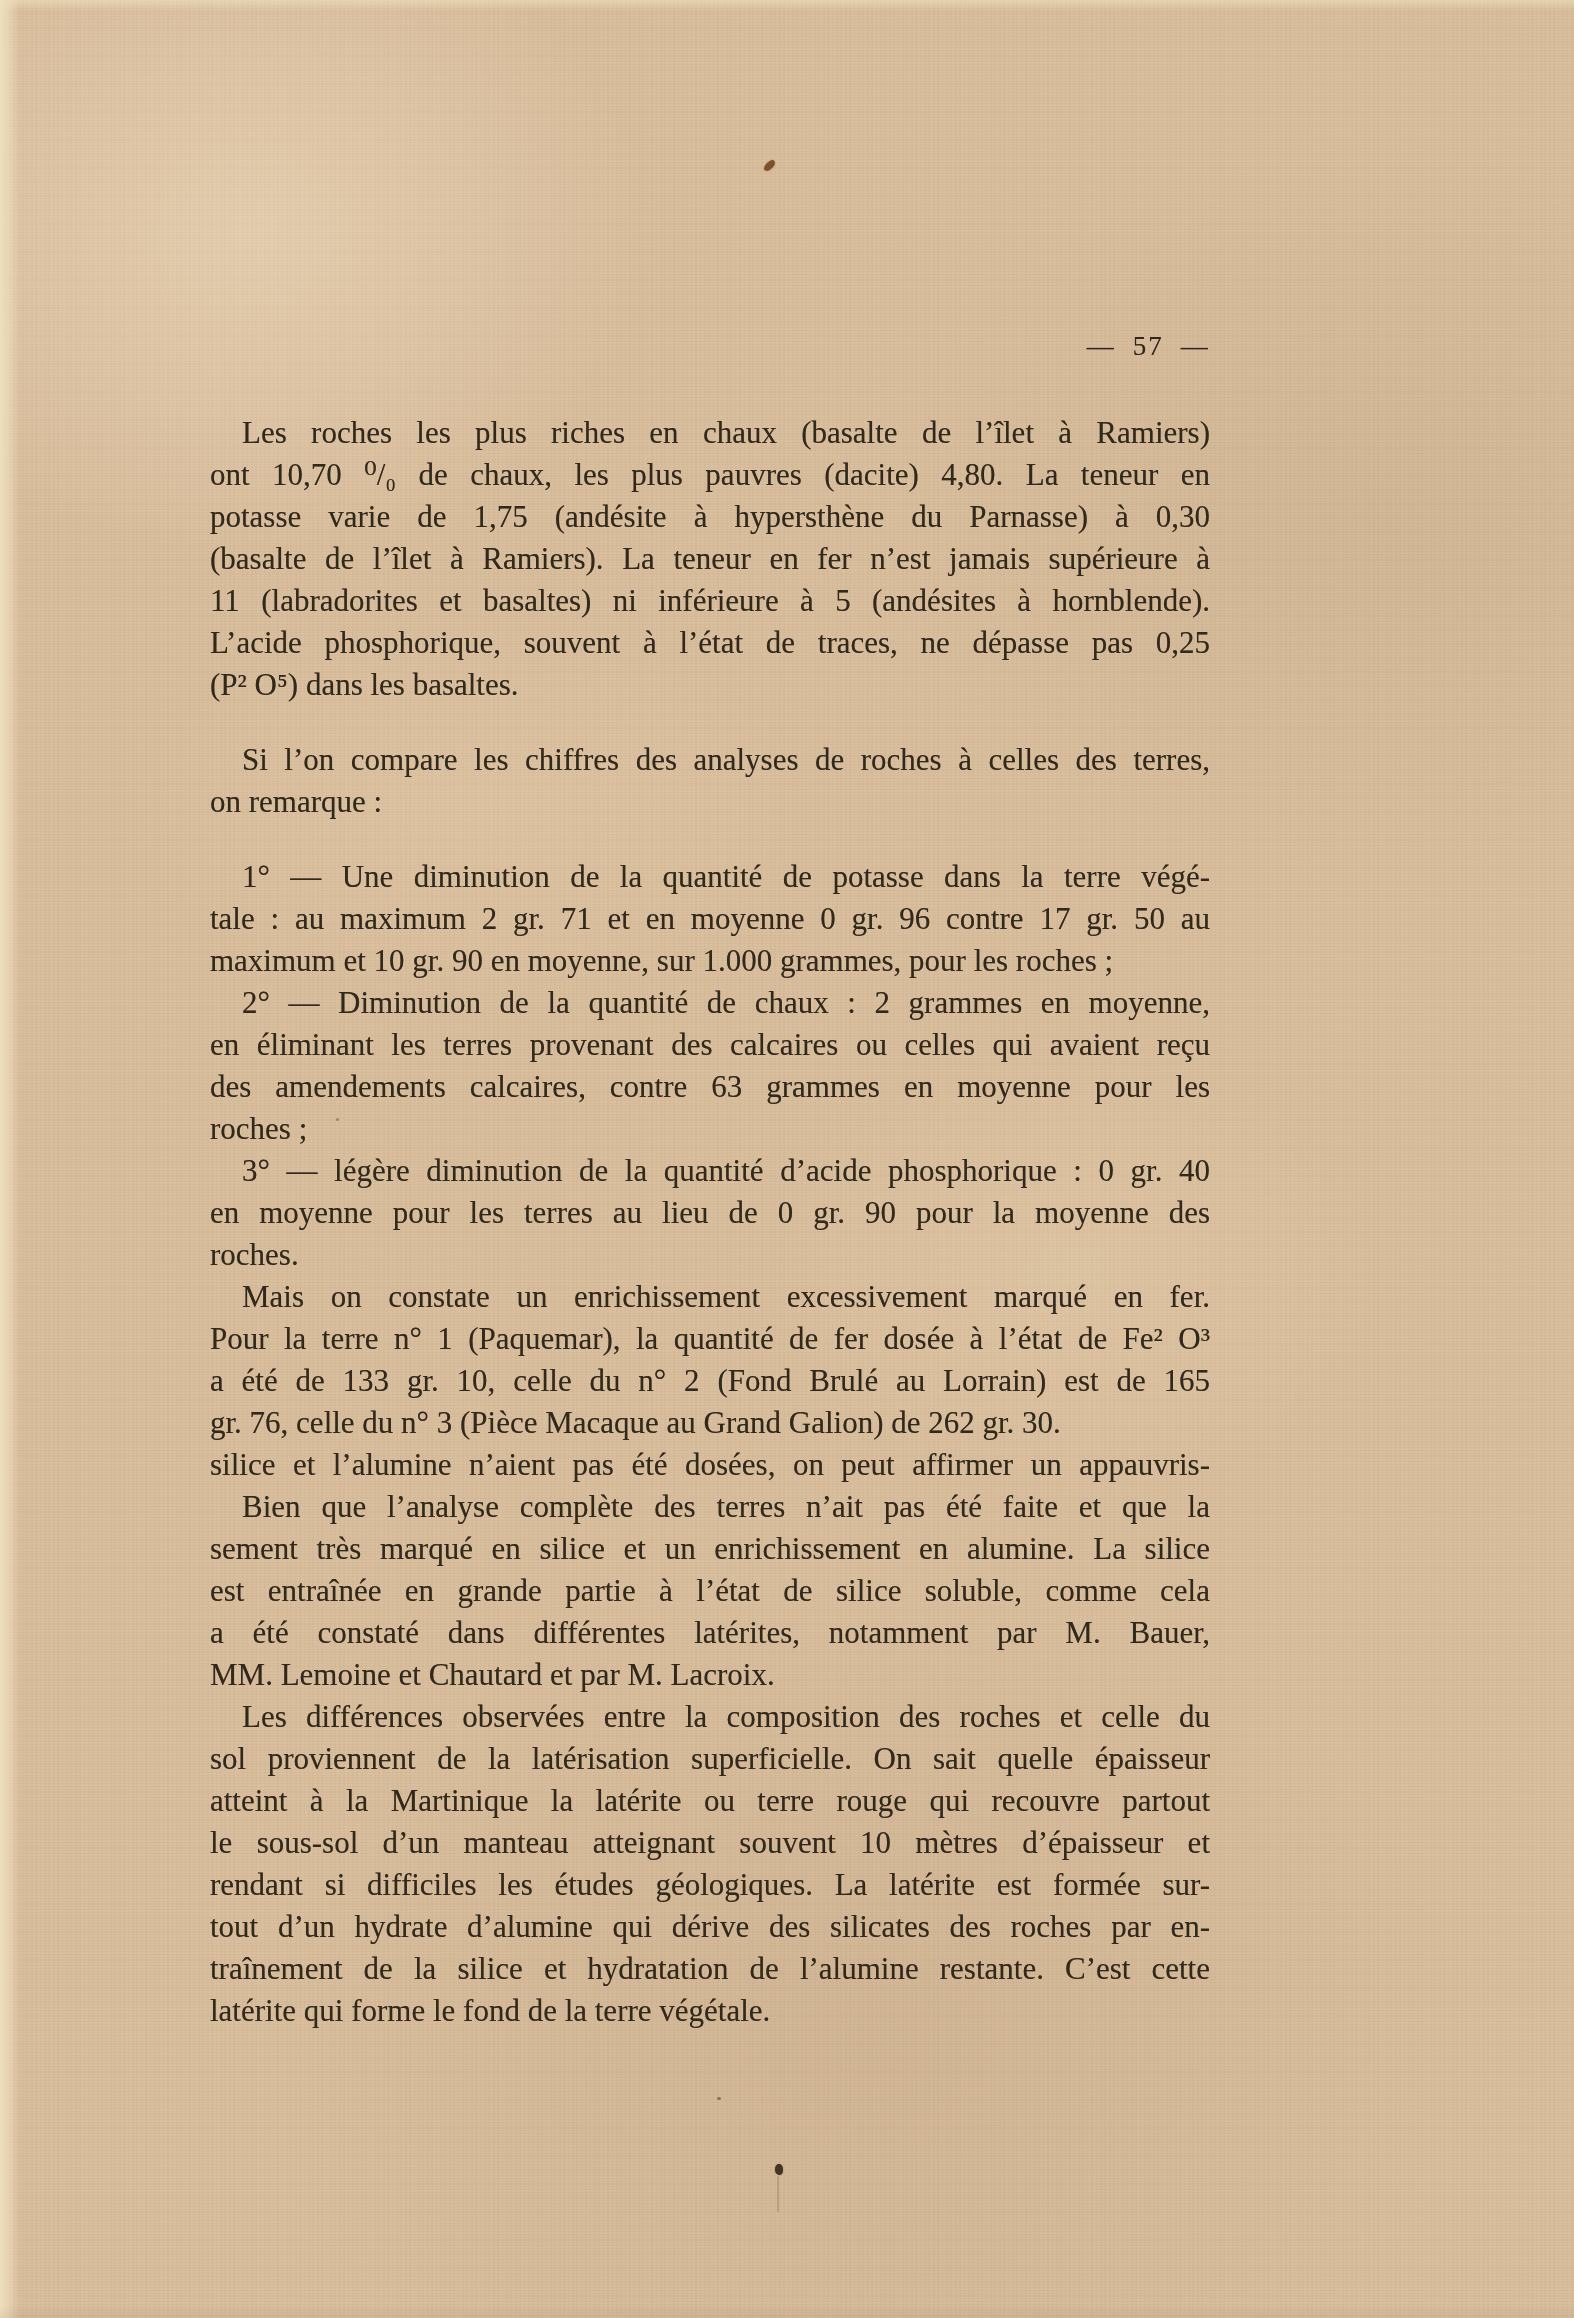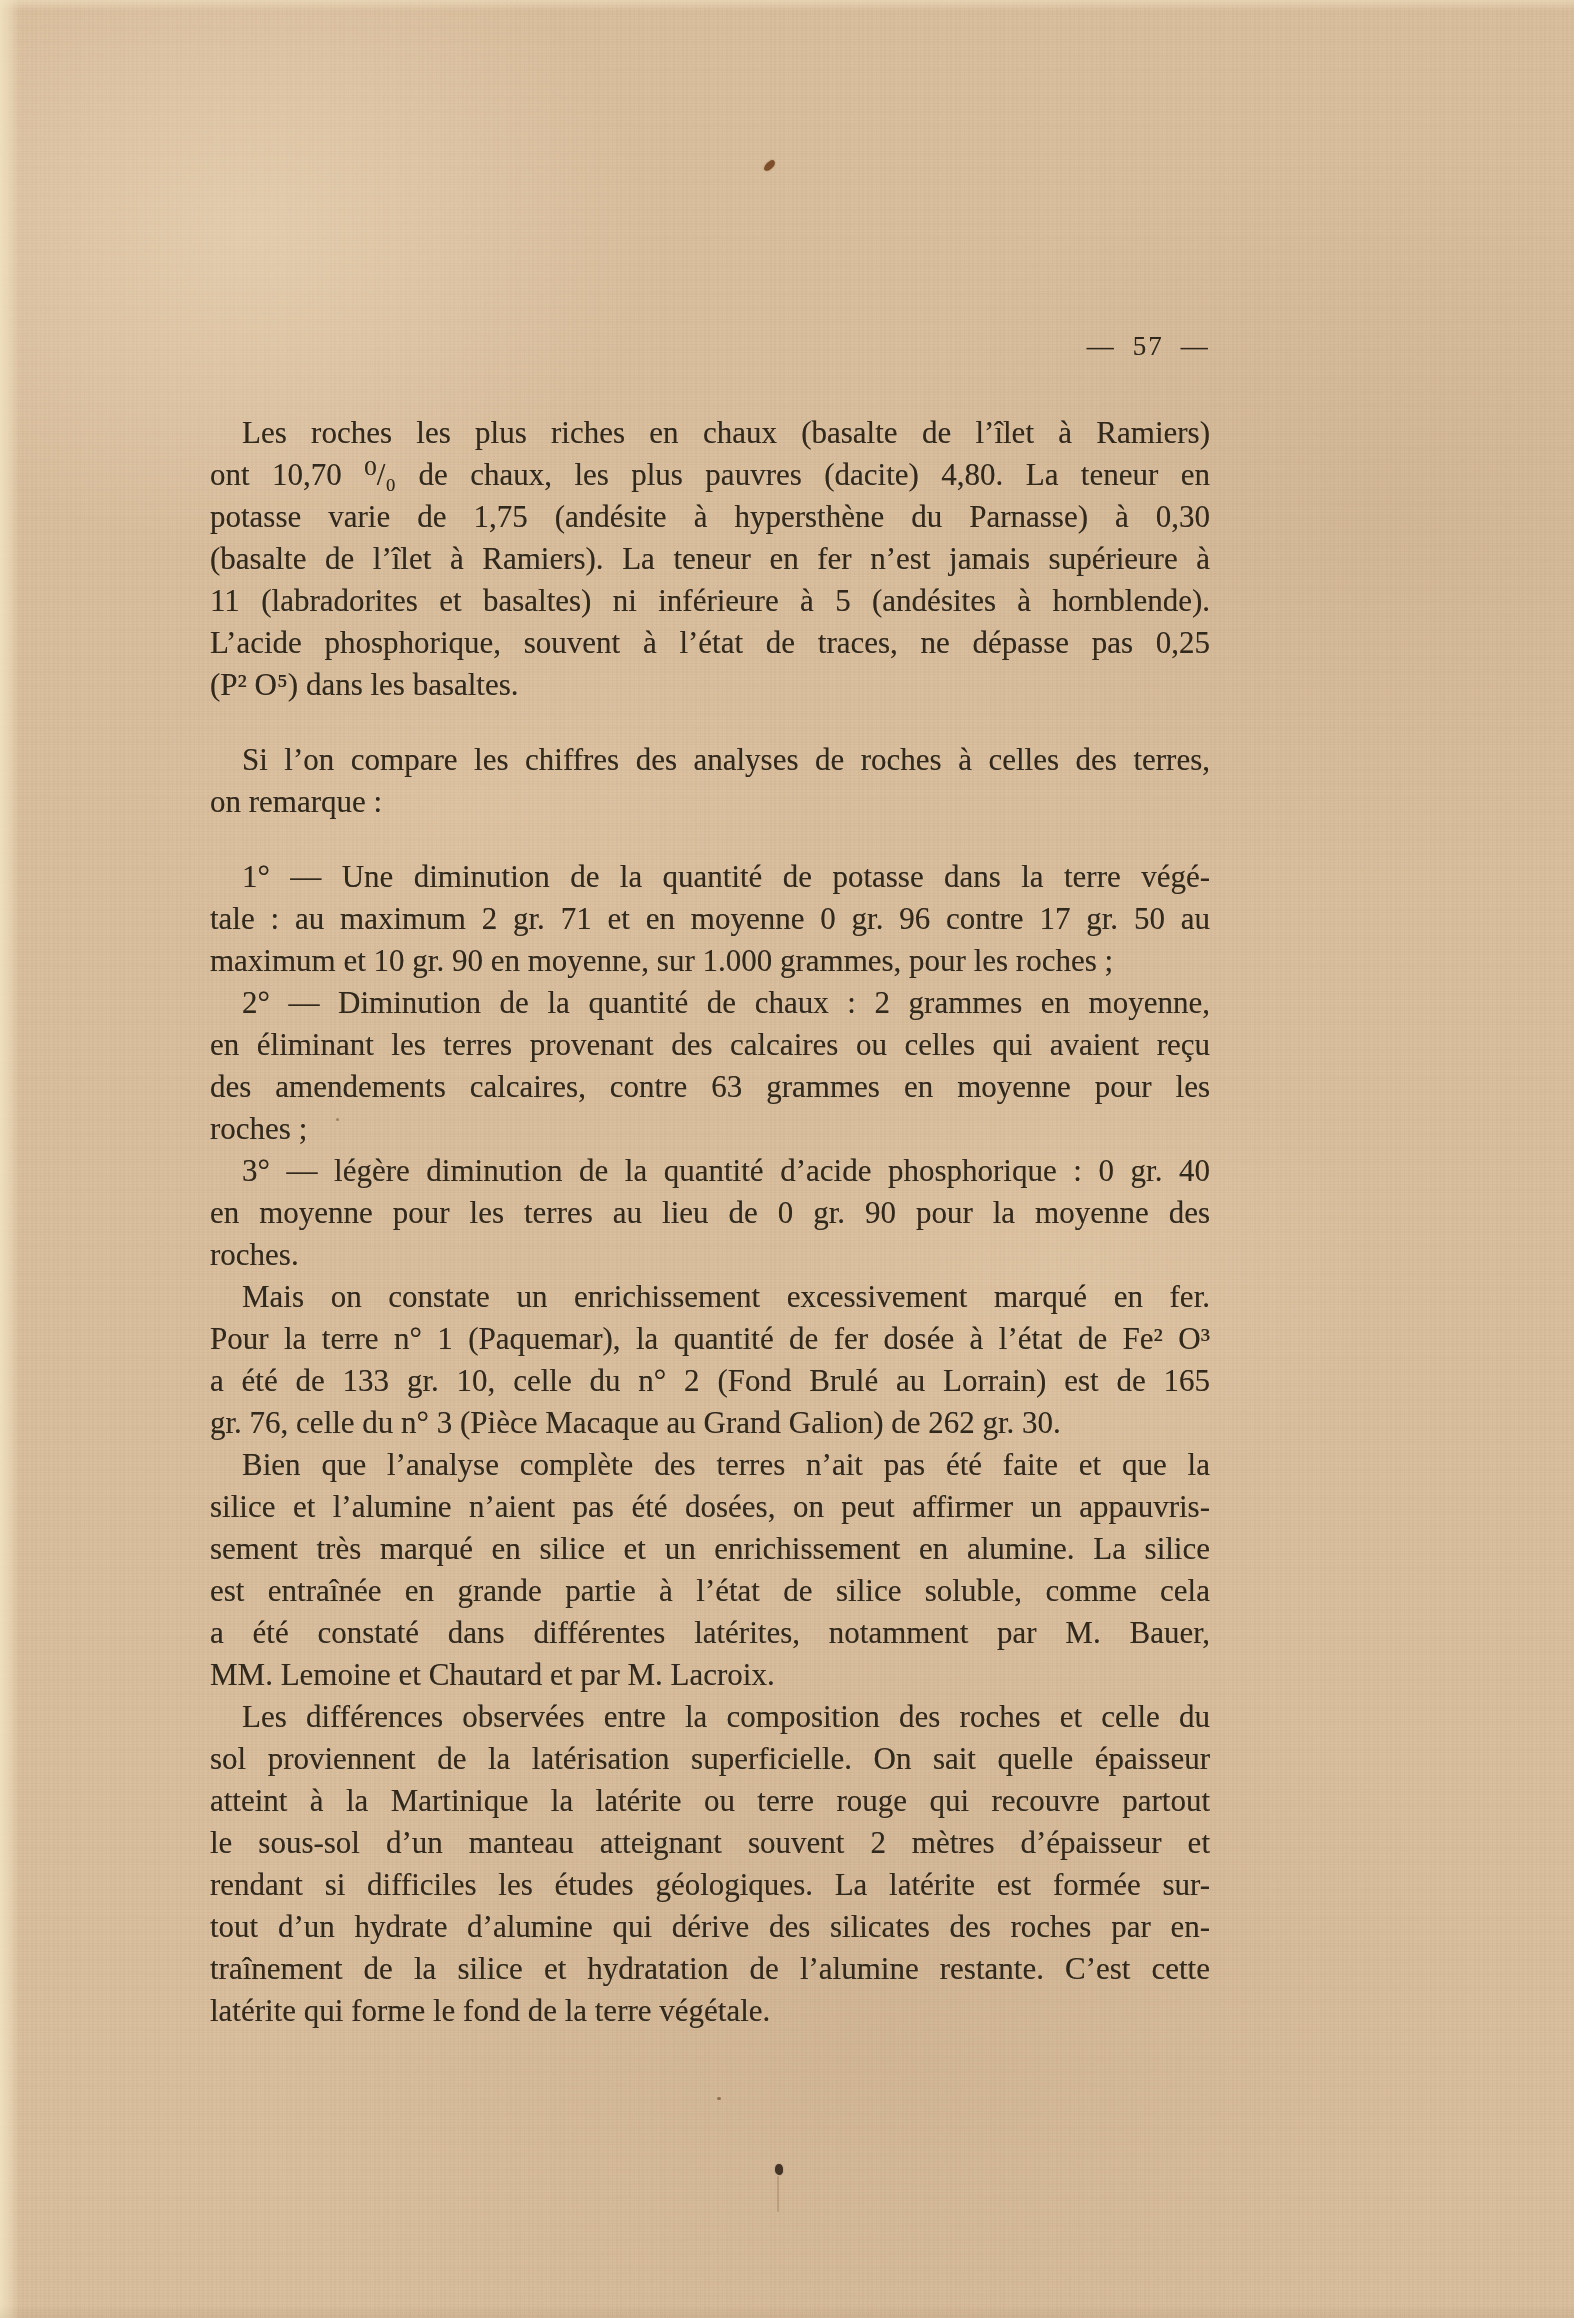--- a/index.html
+++ b/index.html
@@ -137,32 +137,32 @@
           <div class="line"><span>en moyenne pour les terres au lieu de 0 gr. 90 pour la moyenne des</span></div>
           <div class="line last"><span>roches.</span></div>
         </div>
         <div class="para">
           <div class="line first"><span>Mais on constate un enrichissement excessivement marqué en fer.</span></div>
           <div class="line"><span>Pour la terre n° 1 (Paquemar), la quantité de fer dosée à l’état de Fe² O³</span></div>
           <div class="line"><span>a été de 133 gr. 10, celle du n° 2 (Fond Brulé au Lorrain) est de 165</span></div>
           <div class="line last"><span>gr. 76, celle du n° 3 (Pièce Macaque au Grand Galion) de 262 gr. 30.</span></div>
         </div>
         <div class="para">
+          <div class="line"><span>silice et l’alumine n’aient pas été dosées, on peut affirmer un appauvris-</span></div>
           <div class="line first"><span>Bien que l’analyse complète des terres n’ait pas été faite et que la</span></div>
-          <div class="line"><span>silice et l’alumine n’aient pas été dosées, on peut affirmer un appauvris-</span></div>
           <div class="line"><span>sement très marqué en silice et un enrichissement en alumine. La silice</span></div>
           <div class="line"><span>est entraînée en grande partie à l’état de silice soluble, comme cela</span></div>
           <div class="line"><span>a été constaté dans différentes latérites, notamment par M. Bauer,</span></div>
           <div class="line last"><span>MM. Lemoine et Chautard et par M. Lacroix.</span></div>
         </div>
         <div class="para">
           <div class="line first"><span>Les différences observées entre la composition des roches et celle du</span></div>
           <div class="line"><span>sol proviennent de la latérisation superficielle. On sait quelle épaisseur</span></div>
           <div class="line"><span>atteint à la Martinique la </span><span class="it">latérite</span><span> ou terre rouge qui recouvre partout</span></div>
-          <div class="line"><span>le sous-sol d’un manteau atteignant souvent 2 mètres d’épaisseur et</span></div>
+          <div class="line"><span>le sous-sol d’un manteau atteignant souvent 10 mètres d’épaisseur et</span></div>
           <div class="line"><span>rendant si difficiles les études géologiques. La latérite est formée sur-</span></div>
           <div class="line"><span>tout d’un hydrate d’alumine qui dérive des silicates des roches par en-</span></div>
           <div class="line"><span>traînement de la silice et hydratation de l’alumine restante. C’est cette</span></div>
           <div class="line last"><span>latérite qui forme le fond de la terre végétale.</span></div>
         </div>
       </div>
   </div>
 </div>
 
 

